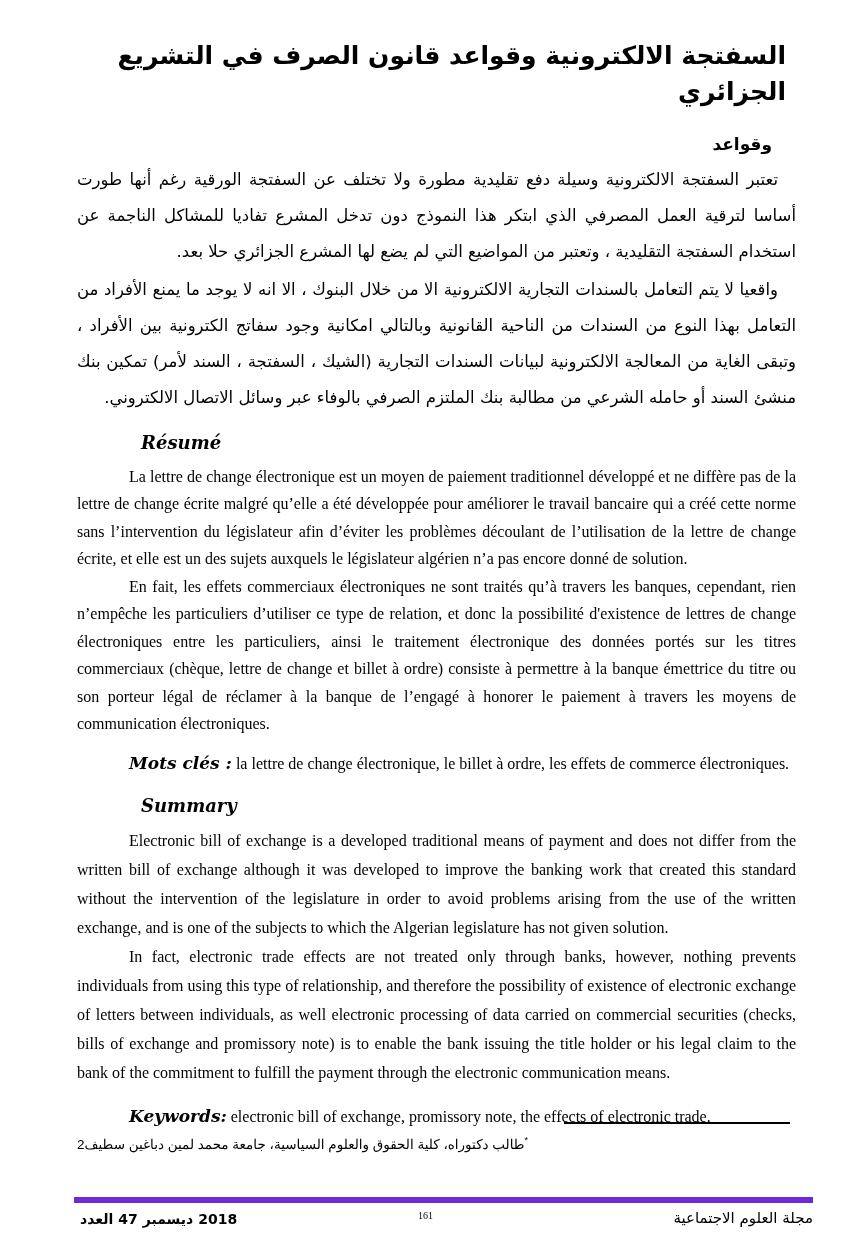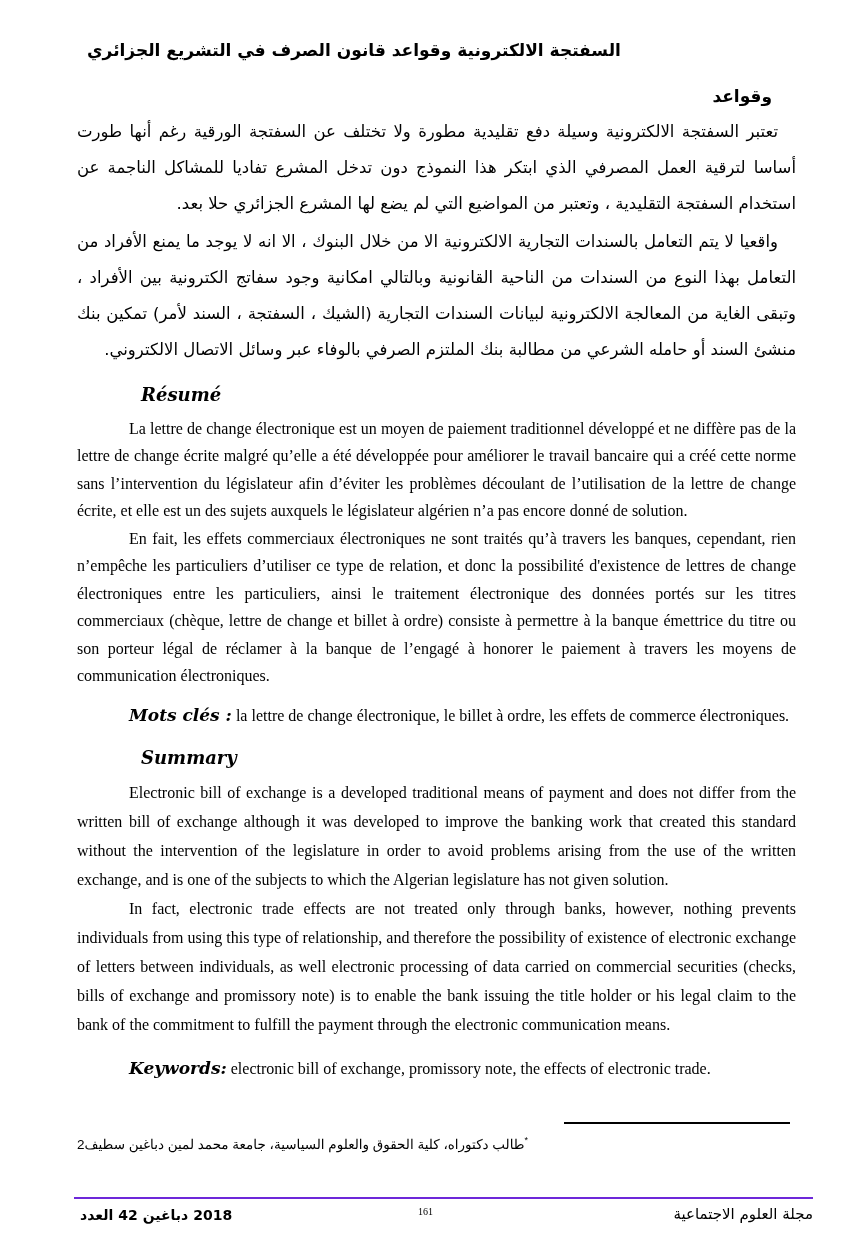--- a/index.html
+++ b/index.html
@@ -9,23 +9,23 @@
     height: 1240px;
     background: #ffffff;
     color: #000;
     overflow: hidden;
     font-family: "Liberation Serif", serif;
   }
   .content { padding: 0 56px 0 77px; }
 
   .title {
     margin: 38px 10px 0 10px;
-    text-align: left;
+    text-align: right;
     font-family: "DejaVu Sans", sans-serif;
-    font-size: 17px;
+    font-size: 25px;
     font-weight: bold;
     line-height: 1.45;
   }
   .author-line {
     margin-top: 0px;
     text-align: left;
     font-family: "DejaVu Sans", sans-serif;
     font-size: 13px;
   }
   .author-line sup { font-size: 9px; }
@@ -106,21 +106,21 @@
     font-size: 13.5px;
     line-height: 20px;
   }
   .footnote-text sup { font-size: 9px; }
 
   .page-footer {
     position: absolute;
     top: 1197px;
     left: 74px;
     right: 39px;
-    border-top: 2px solid #6d28d9;
+    border-top: 6px solid #6d28d9;
     padding-top: 6px;
   }
   .footer-issue {
     position: absolute;
     left: 6px;
     top: 8px;
     display: flex;
     gap: 5px;
     font-family: "DejaVu Sans", sans-serif;
     font-size: 14px;
@@ -177,20 +177,20 @@
       </p>
     </section>
   </div>
 
   <div class="footnote-rule"></div>
   <div class="footnote-text"><sup>*</sup><span>طالب دكتوراه، كلية الحقوق والعلوم السياسية، جامعة محمد لمين دباغين سطيف2</span></div>
 
   <div class="page-footer">
     <div class="footer-issue">
       <span dir="rtl">العدد</span>
-      <span>42</span>
-      <span dir="rtl">دباغين</span>
+      <span>47</span>
+      <span dir="rtl">ديسمبر</span>
       <span>2018</span>
     </div>
     <div class="footer-page">161</div>
     <div class="footer-journal">مجلة العلوم الاجتماعية</div>
   </div>
 </div>
 
 </body></html>

